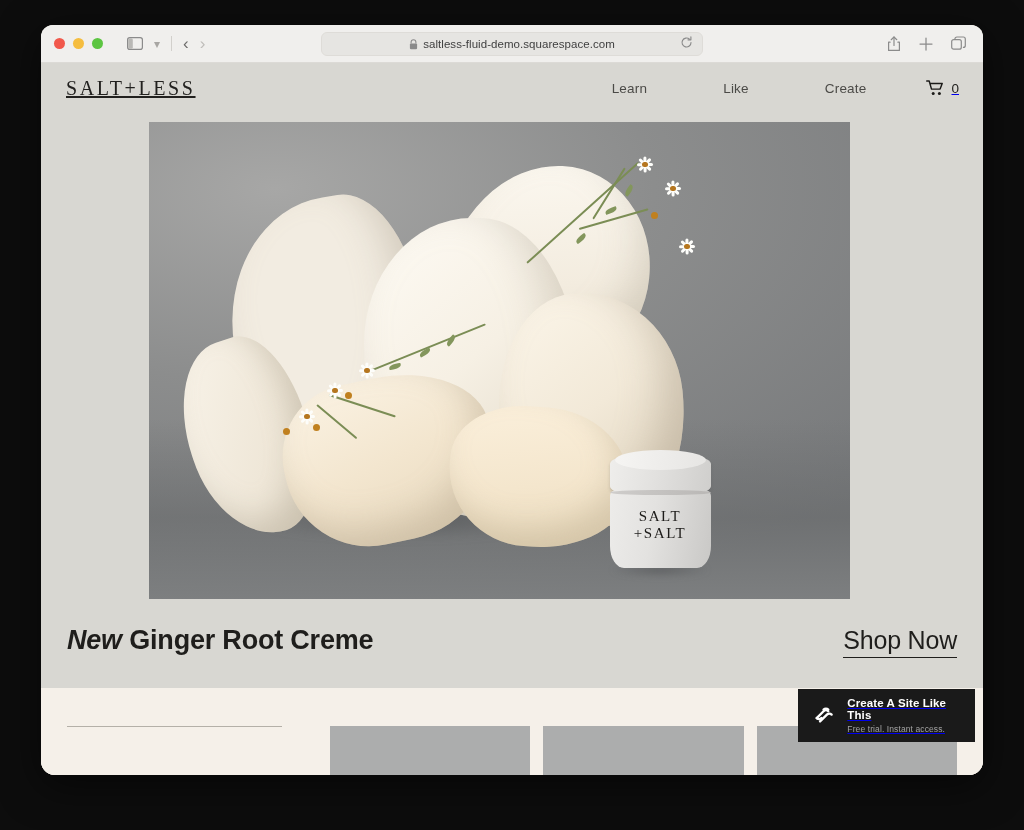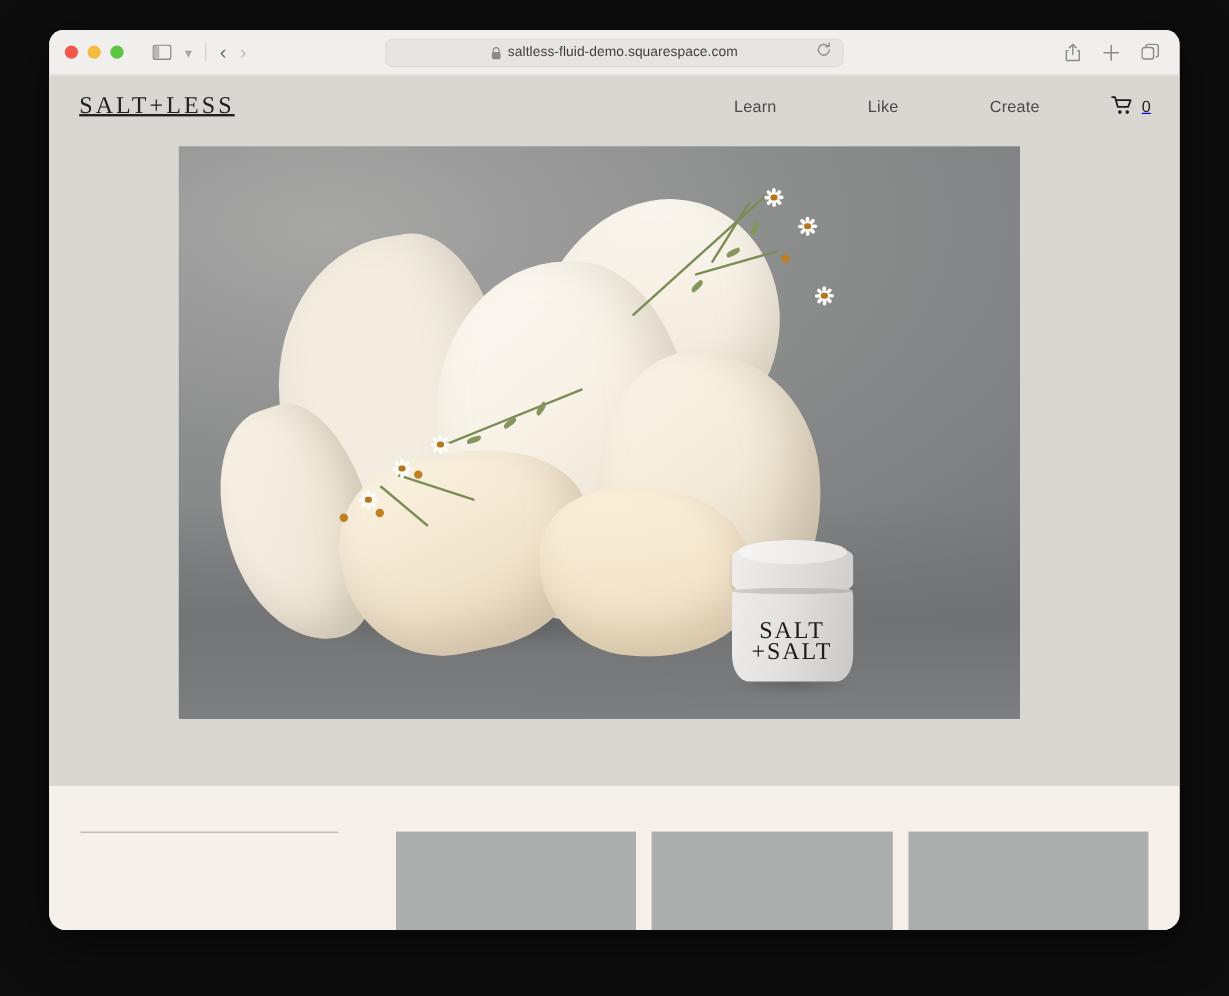--- a/index.html
+++ b/index.html
@@ -220,23 +220,22 @@
   }
   #jar .seam {
     position:absolute; left:2px; top:38px; width:101px; height:5px;
     background:linear-gradient(100deg,#cfcdcb,#b9b7b5);
     border-radius:50% / 60%;
   }
   #jar .jartext {
     position:absolute; left:0; top:56px; width:105px;
     text-align:center;
     font-family:"Liberation Serif", serif;
-    font-size:20px; line-height:17px; letter-spacing:1.6px;
+    font-size:15px; line-height:17px; letter-spacing:1.6px;
     color:#1d1c1a;
-    margin-top:10px;
   }
   #jar .jarshadow {
     position:absolute; left:-18px; bottom:-6px; width:140px; height:20px;
     background:radial-gradient(50% 50% at 50% 50%, rgba(70,72,74,.5) 0%, rgba(70,72,74,0) 72%);
     filter:blur(3px);
   }
 
   
   #herocaption {
     display:flex; align-items:baseline;
@@ -470,32 +469,48 @@
               <div class="seam"></div>
               <div class="jartext">
                 <div>SALT</div>
                 <div>+SALT</div>
               </div>
             </div>
           </div>
         </div>
 
         <div id="herocaption">
+          <h1 id="headline"><em class="hl-new">New</em> <span>Ginger Root Creme</span></h1>
+          <a id="shopnow" href="#">Shop Now</a>
         </div>
       </div>
 
       <div id="lower">
         <div id="lowerinner">
           <div id="essentials">
             <div id="essrule"></div>
           </div>
           <div id="tiles">
             <div class="tile"></div>
             <div class="tile"></div>
             <div class="tile"></div>
           </div>
         </div>
       </div>
     </div>
 
+    <a id="sqsbadge" href="#">
+      <svg width="27" height="27" viewBox="0 0 32 32">
+        <g fill="none" stroke="#ffffff" stroke-width="3.1" stroke-linecap="round">
+          <path d="M6.2 19.4 15.2 10.4a4.4 4.4 0 0 1 6.2 0"></path>
+          <path d="M10.6 23.8 19.6 14.8a4.4 4.4 0 0 1 6.2 0"></path>
+          <path d="M21.4 8.2a4.4 4.4 0 0 0-6.2 0"></path>
+          <path d="M6.2 19.4a4.4 4.4 0 0 0 6.2 0"></path>
+        </g>
+      </svg>
+      <span id="sqstext">
+        <span id="sqstitle">Create A Site Like This</span>
+        <span id="sqssub">Free trial. Instant access.</span>
+      </span>
+    </a>
 
   </div>
 </div>
 
 </body></html>

